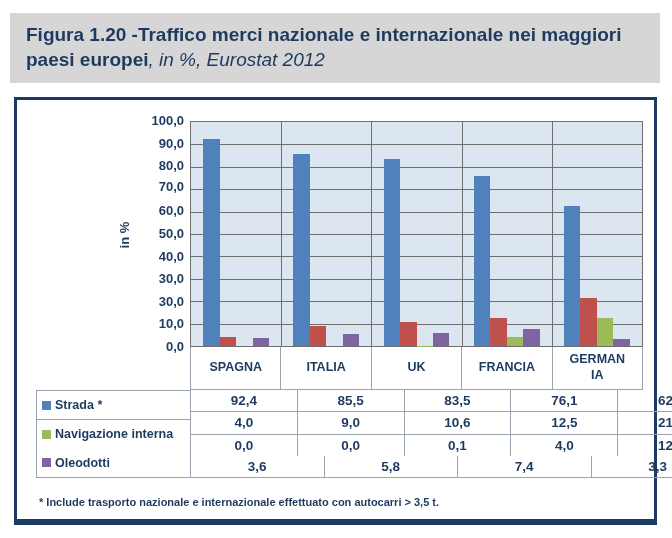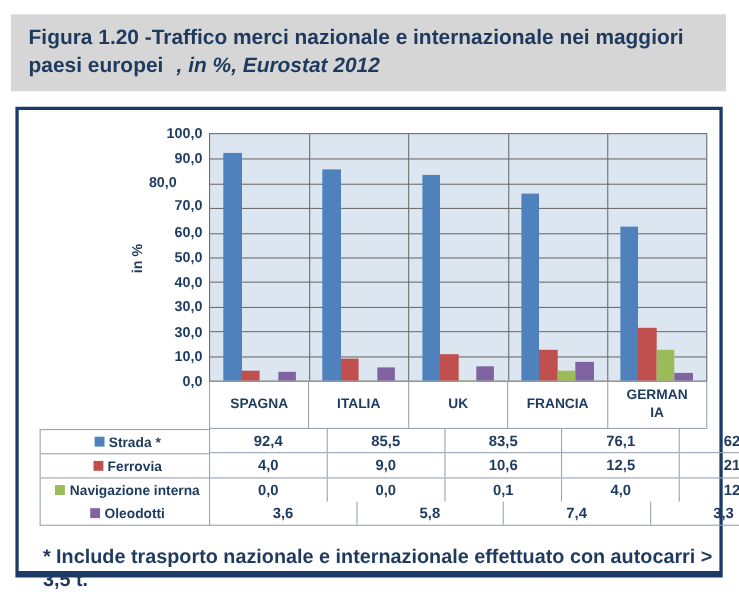--- a/index.html
+++ b/index.html
@@ -2,21 +2,21 @@
 <html><head>
 <meta charset="utf-8">
 <style>
   html,body{margin:0;padding:0;background:#fff;}
   body{width:672px;height:538px;position:relative;overflow:hidden;
        font-family:"Liberation Sans",sans-serif;}
   .title-bar{position:absolute;left:10px;top:13px;width:650px;height:70px;
        background:#d6d6d6;color:#1e3a5f;box-sizing:border-box;
        padding:9px 14px 0 16px;font-size:19px;line-height:25px;font-weight:bold;}
   .title-bar .t-main{font-weight:bold;}
-  .title-bar .t-suffix{font-style:italic;font-weight:bold;margin-left:12px;}
+  .title-bar .t-suffix{font-style:italic;font-weight:normal;}
   .chart-frame{position:absolute;left:14px;top:97px;width:643px;height:428px;
        background:#fff;border:3px solid #1b3a66;border-bottom-width:6px;
        box-sizing:border-box;}
   .y-title{position:absolute;left:88px;top:124px;width:40px;height:22px;
        line-height:22px;text-align:center;transform:rotate(-90deg);
        font-size:13px;font-weight:bold;color:#1e3a5f;white-space:nowrap;}
   .ytick{position:absolute;left:95px;width:72px;text-align:right;
        font-size:13px;font-weight:bold;color:#1e3a5f;}
   .plot{position:absolute;left:173px;top:21px;width:453px;height:226px;
        background:#dce6f1;border:1px solid #6f6f6f;box-sizing:border-box;}
@@ -39,39 +39,39 @@
   .legendcol{position:absolute;left:19px;top:290px;width:154px;height:88px;
        box-sizing:border-box;display:flex;flex-direction:column;
        border-left:1px solid #9aa4b0;border-top:1px solid #9aa4b0;}
   .trow{flex:1;display:flex;border-bottom:1px solid #9aa4b0;}
   .trow.no-line{border-bottom:none;}
   .tcell{flex:1;display:flex;align-items:center;justify-content:center;
        font-size:13.5px;font-weight:bold;color:#1e3a5f;
        border-right:1px solid #9aa4b0;}
   .tcell:last-child{border-right:none;}
   .lrow{flex:1;display:flex;align-items:center;padding-left:5px;
-       border-bottom:1px solid #9aa4b0;justify-content:center;}
+       border-bottom:1px solid #9aa4b0;}
   .lrow.no-line{border-bottom:none;}
   .swatch{width:9px;height:9px;display:inline-block;margin-right:4px;flex:0 0 auto;}
   .llabel{font-size:12.5px;font-weight:bold;color:#1e3a5f;white-space:nowrap;}
-  .footnote{position:absolute;left:22px;top:396px;font-size:18px;
+  .footnote{position:absolute;left:22px;top:396px;font-size:11px;
        font-weight:bold;color:#1e3a5f;}
 </style>
 </head>
 <body>
 
 <div class="title-bar"><span>Figura 1.20 -</span><span class="t-main">Traffico merci nazionale e internazionale nei maggiori paesi europei</span><span class="t-suffix">, in %, Eurostat 2012</span>
 </div>
 
 <div class="chart-frame">
   <div class="y-title">in %</div>
   <div id="yticks">
       <div class="ytick" style="top: 13px;">100,0</div>
       <div class="ytick" style="top: 35.6px;">90,0</div>
-      <div class="ytick" style="top: 58.2px; text-align: center;">80,0</div>
+      <div class="ytick" style="top: 58.2px;">80,0</div>
       <div class="ytick" style="top: 79px;">70,0</div>
       <div class="ytick" style="top: 103.4px;">60,0</div>
       <div class="ytick" style="top: 126px;">50,0</div>
       <div class="ytick" style="top: 148.6px;">40,0</div>
       <div class="ytick" style="top: 171.2px;">30,0</div>
       <div class="ytick" style="top: 193.8px;">30,0</div>
       <div class="ytick" style="top: 216.4px;">10,0</div>
       <div class="ytick" style="top: 239px;">0,0</div>
     </div>
   <div id="plot" class="plot">
@@ -125,24 +125,20 @@
       <div class="catcell">UK</div>
       <div class="catcell">FRANCIA</div>
       <div class="catcell">GERMAN
 IA</div>
     </div>
   <div id="legendcol" class="legendcol" style="border-bottom: 1px solid rgb(154, 164, 176);">
       <div class="lrow">
         <span class="swatch" style="background: rgb(79, 129, 189);"></span>
         <span class="llabel">Strada *</span>
       </div>
-      <div class="lrow">
-        <span class="swatch" style="background: rgb(192, 80, 77);"></span>
-        <span class="llabel">Ferrovia</span>
-      </div>
       <div class="lrow no-line">
         <span class="swatch" style="background: rgb(155, 187, 89);"></span>
         <span class="llabel">Navigazione interna</span>
       </div>
       <div class="lrow no-line">
         <span class="swatch" style="background: rgb(128, 100, 162);"></span>
         <span class="llabel">Oleodotti</span>
       </div>
     </div>
   <div id="tbl" class="tbl" style="border-bottom: 1px solid rgb(154, 164, 176);">

